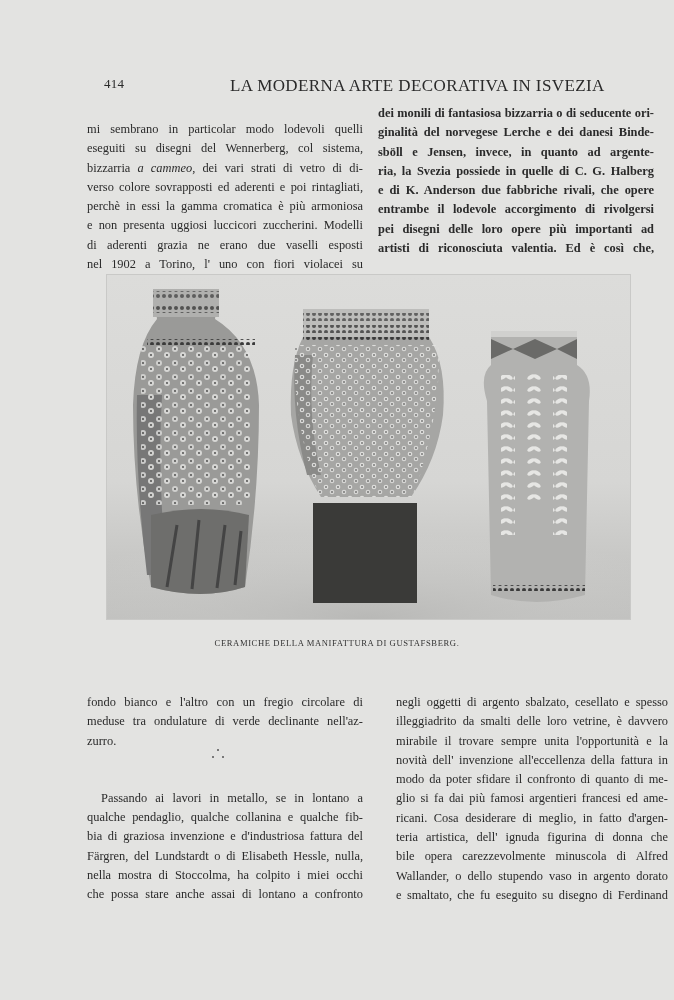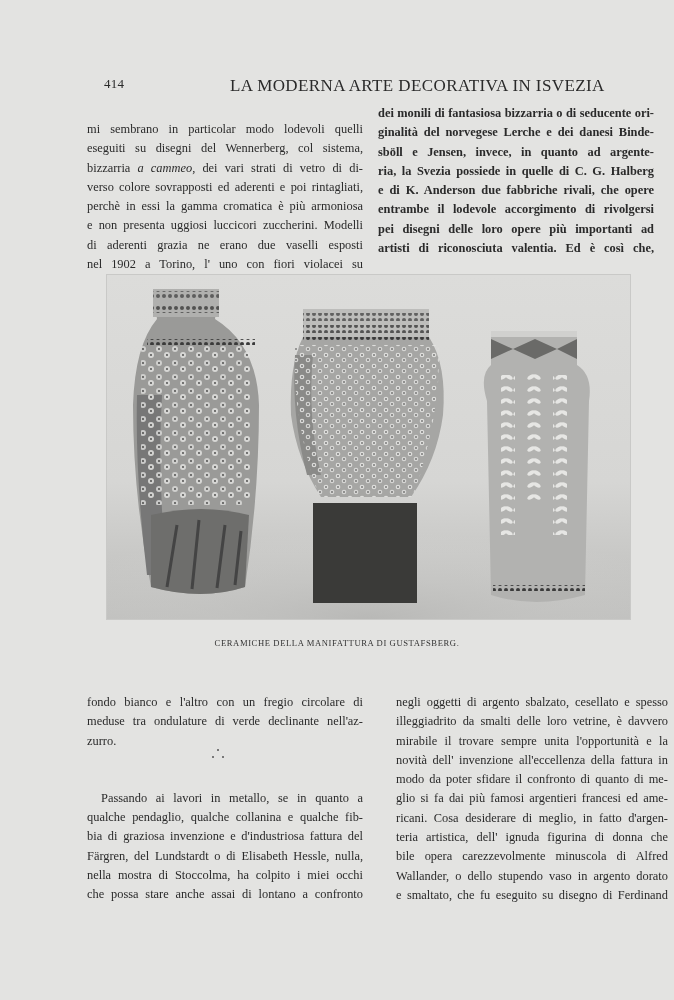--- a/index.html
+++ b/index.html
@@ -141,21 +141,21 @@
   </svg>
 </div>
 
 <div class="caption">CERAMICHE DELLA MANIFATTURA DI GUSTAFSBERG.</div>
 
 <div class="col col-bl">
   <span class="ln">fondo bianco e l'altro con un fregio circolare di</span>
   <span class="ln">meduse tra ondulature di verde declinante nell'az-</span>
   <span class="ln last">zurro.</span>
   <span style="display:block;height:38px"></span>
-  <span class="ln indent">Passando ai lavori in metallo, se in quanto a</span>
+  <span class="ln indent">Passando ai lavori in metallo, se in lontano a</span>
   <span class="ln">qualche pendaglio, qualche collanina e qualche fib-</span>
   <span class="ln">bia di graziosa invenzione e d'industriosa fattura del</span>
   <span class="ln">Färgren, del Lundstardt o di Elisabeth Hessle, nulla,</span>
   <span class="ln">nella mostra di Stoccolma, ha colpito i miei occhi</span>
   <span class="ln">che possa stare anche assai di lontano a confronto</span>
 </div>
 
 <div class="asterism">
   <span style="left:8px;top:2px"></span>
   <span style="left:3px;top:9px"></span>

